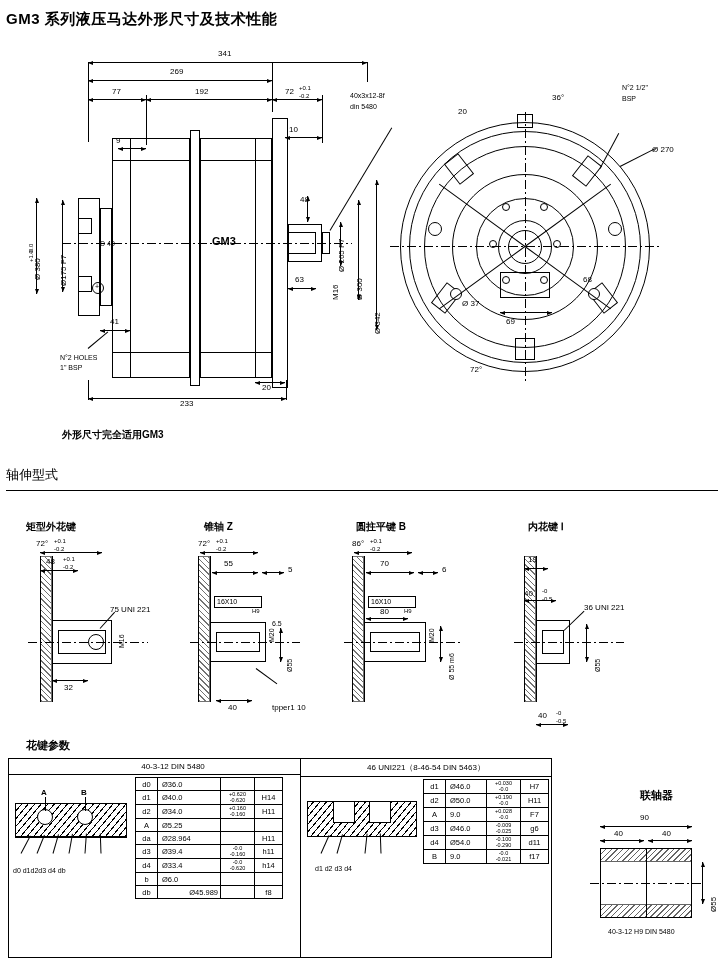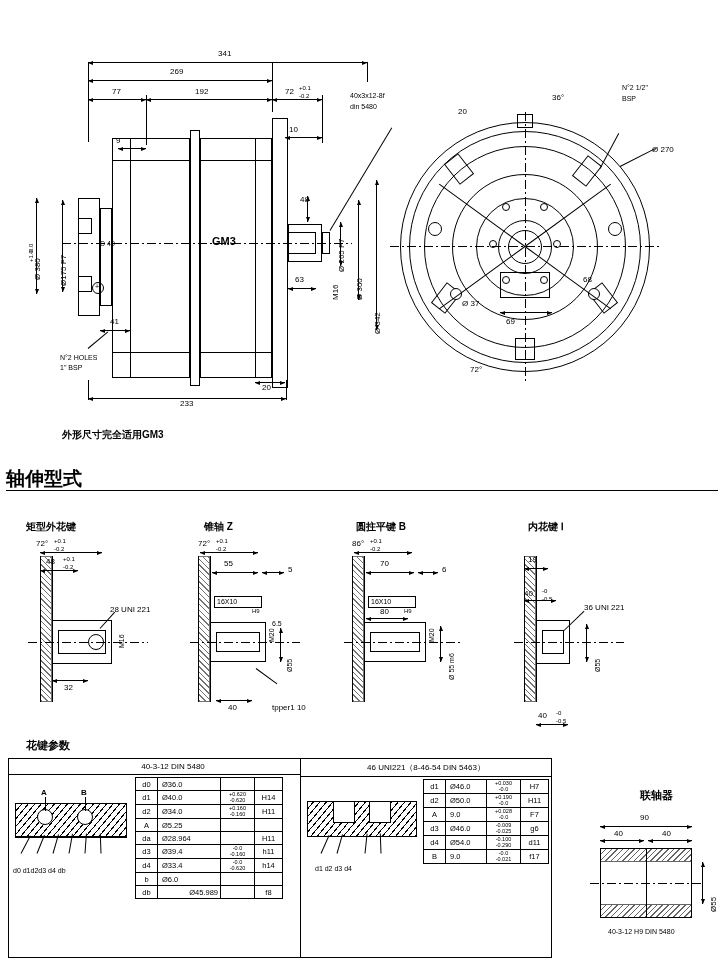--- a/index.html
+++ b/index.html
@@ -22,21 +22,21 @@
   .t10 { font-size:10px; }
   .t11 { font-size:11px; }
   .bold { font-weight:bold; }
   .rot90 { transform-origin: left top; transform: rotate(-90deg); }
 
   h1.title {
     position:absolute; left:6px; top:10px; margin:0;
     font-size:15px; font-weight:bold; letter-spacing:.5px;
   }
   .section-h {
-    position:absolute; font-weight:bold; font-size:19px;
+    position:absolute; font-weight:normal; font-size:13px;
   }
   .sub-h { position:absolute; font-size:10px; font-weight:bold; }
 
   
   .hl { position:absolute; height:0; border-top:1px solid #000; }
   .vl { position:absolute; width:0; border-left:1px solid #000; }
   .dashdot-h {
     position:absolute; height:1px;
     background: repeating-linear-gradient(to right,#000 0 9px, transparent 9px 12px, #000 12px 14px, transparent 14px 17px);
   }
@@ -85,20 +85,21 @@
   }
   .tbl-wrap { position:absolute; border:1px solid #000; background:#fff; }
   .tbl-title { text-align:center; font-size:8px; padding:3px 0 3px; border-bottom:1px solid #000;}
   .tolcell { display:flex; flex-direction:column; line-height:1; font-size:5.5px; }
 </style>
 </head>
 <body>
 
 <div class="page">
 
+  <h1 class="title">GM3 系列液压马达外形尺寸及技术性能</h1>
 
   <div>
 
     <div class="dimline" style="left:88px; top:62px; width:279px;"></div>
     <div class="t t8" style="left:218px; top:50px;">341</div>
 
     <div class="dimline" style="left:88px; top:80px; width:184px;"></div>
     <div class="t t8" style="left:170px; top:68px;">269</div>
 
     <div class="dimline" style="left:88px; top:99px; width:58px;"></div>
@@ -269,21 +270,21 @@
     <div class="dimline" style="left:40px; top:570px; width:38px;"></div>
     <div class="t t8" style="left:46px; top:558px;">48</div>
     <div class="t t6" style="left:63px; top:556px;">+0.1</div>
     <div class="t t6" style="left:63px; top:564px;">-0.2</div>
 
     <div class="t t8" style="left:36px; top:540px;">72°</div>
     <div class="t t6" style="left:54px; top:538px;">+0.1</div>
     <div class="t t6" style="left:54px; top:546px;">-0.2</div>
     <div class="dimline" style="left:40px; top:552px; width:62px;"></div>
 
-    <div class="t t8" style="left:110px; top:606px;">28 UNI 221</div>
+    <div class="t t8" style="left:110px; top:606px;">75 UNI 221</div>
     <div class="leader" style="left:100px; top:628px; width:22px; transform:rotate(-48deg);"></div>
     <div class="t t7 rot90" style="left:118px; top:648px;">M16</div>
 
     <div class="dimline" style="left:52px; top:680px; width:36px;"></div>
     <div class="t t8" style="left:64px; top:684px;">32</div>
   </div>
 
   <div>
     <div class="sub-h" style="left:204px; top:520px;">锥轴 Z</div>
 

